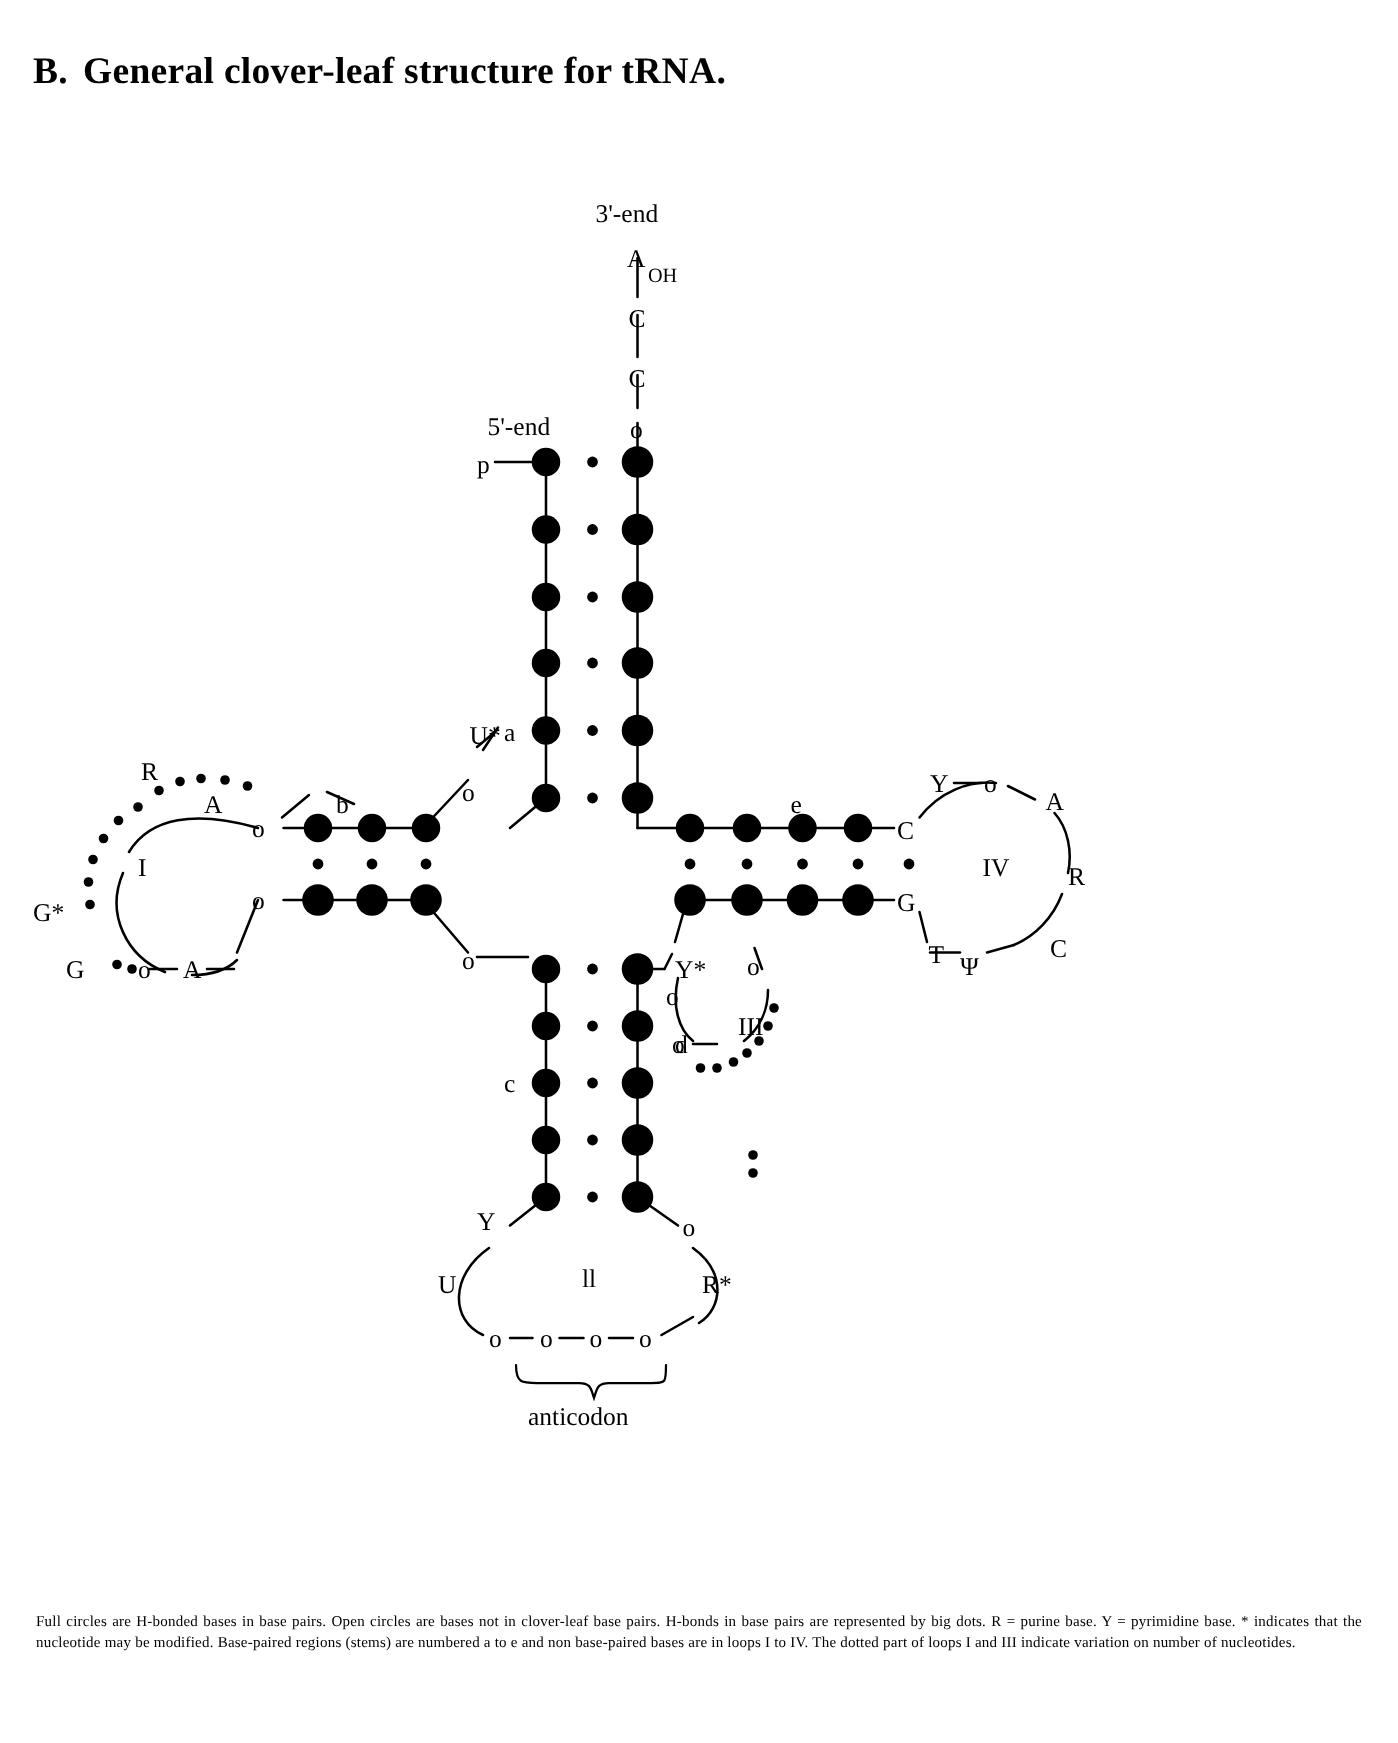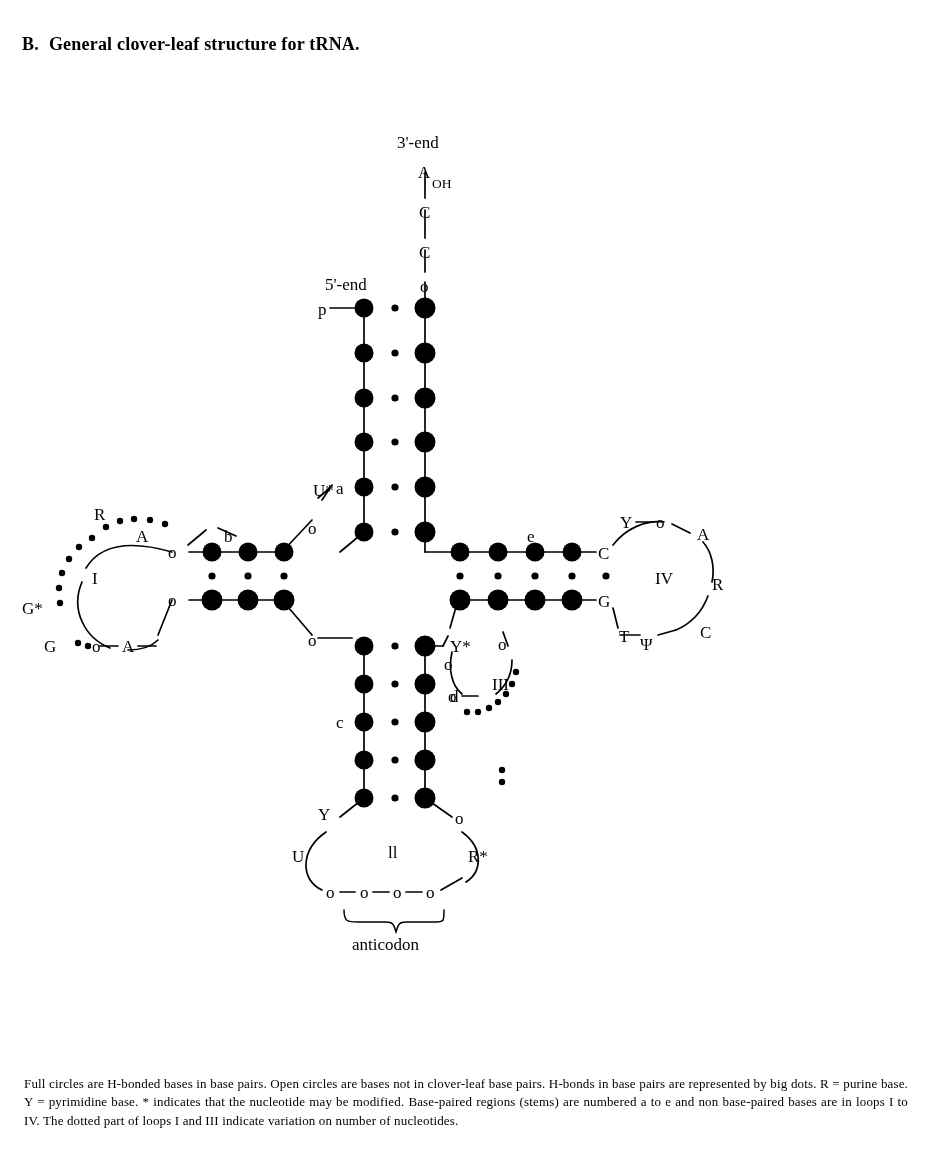--- a/index.html
+++ b/index.html
@@ -12,39 +12,39 @@
     height: 1162px;
     position: relative;
     font-family: "Liberation Serif", serif;
     color: #000000;
     overflow: hidden;
   }
   #title {
     position: absolute;
     left: 22px;
     top: 34px;
-    font-size: 18px;
+    font-size: 25px;
     font-weight: bold;
     letter-spacing: 0.2px;
     white-space: nowrap;
   }
   #title .letter { margin-right: 10px; }
   #figure {
     position: absolute;
     left: 0;
     top: 90px;
     width: 888px;
     height: 880px;
   }
   #caption {
     position: absolute;
     left: 24px;
     top: 1075px;
     width: 884px;
-    font-size: 13px;
+    font-size: 10px;
     line-height: 1.42;
     text-align: justify;
     letter-spacing: 0.15px;
   }
   svg { display: block; }
   .lbl {
     font-family: "Liberation Serif", serif;
     font-size: 17px;
     fill: #000;
   }

